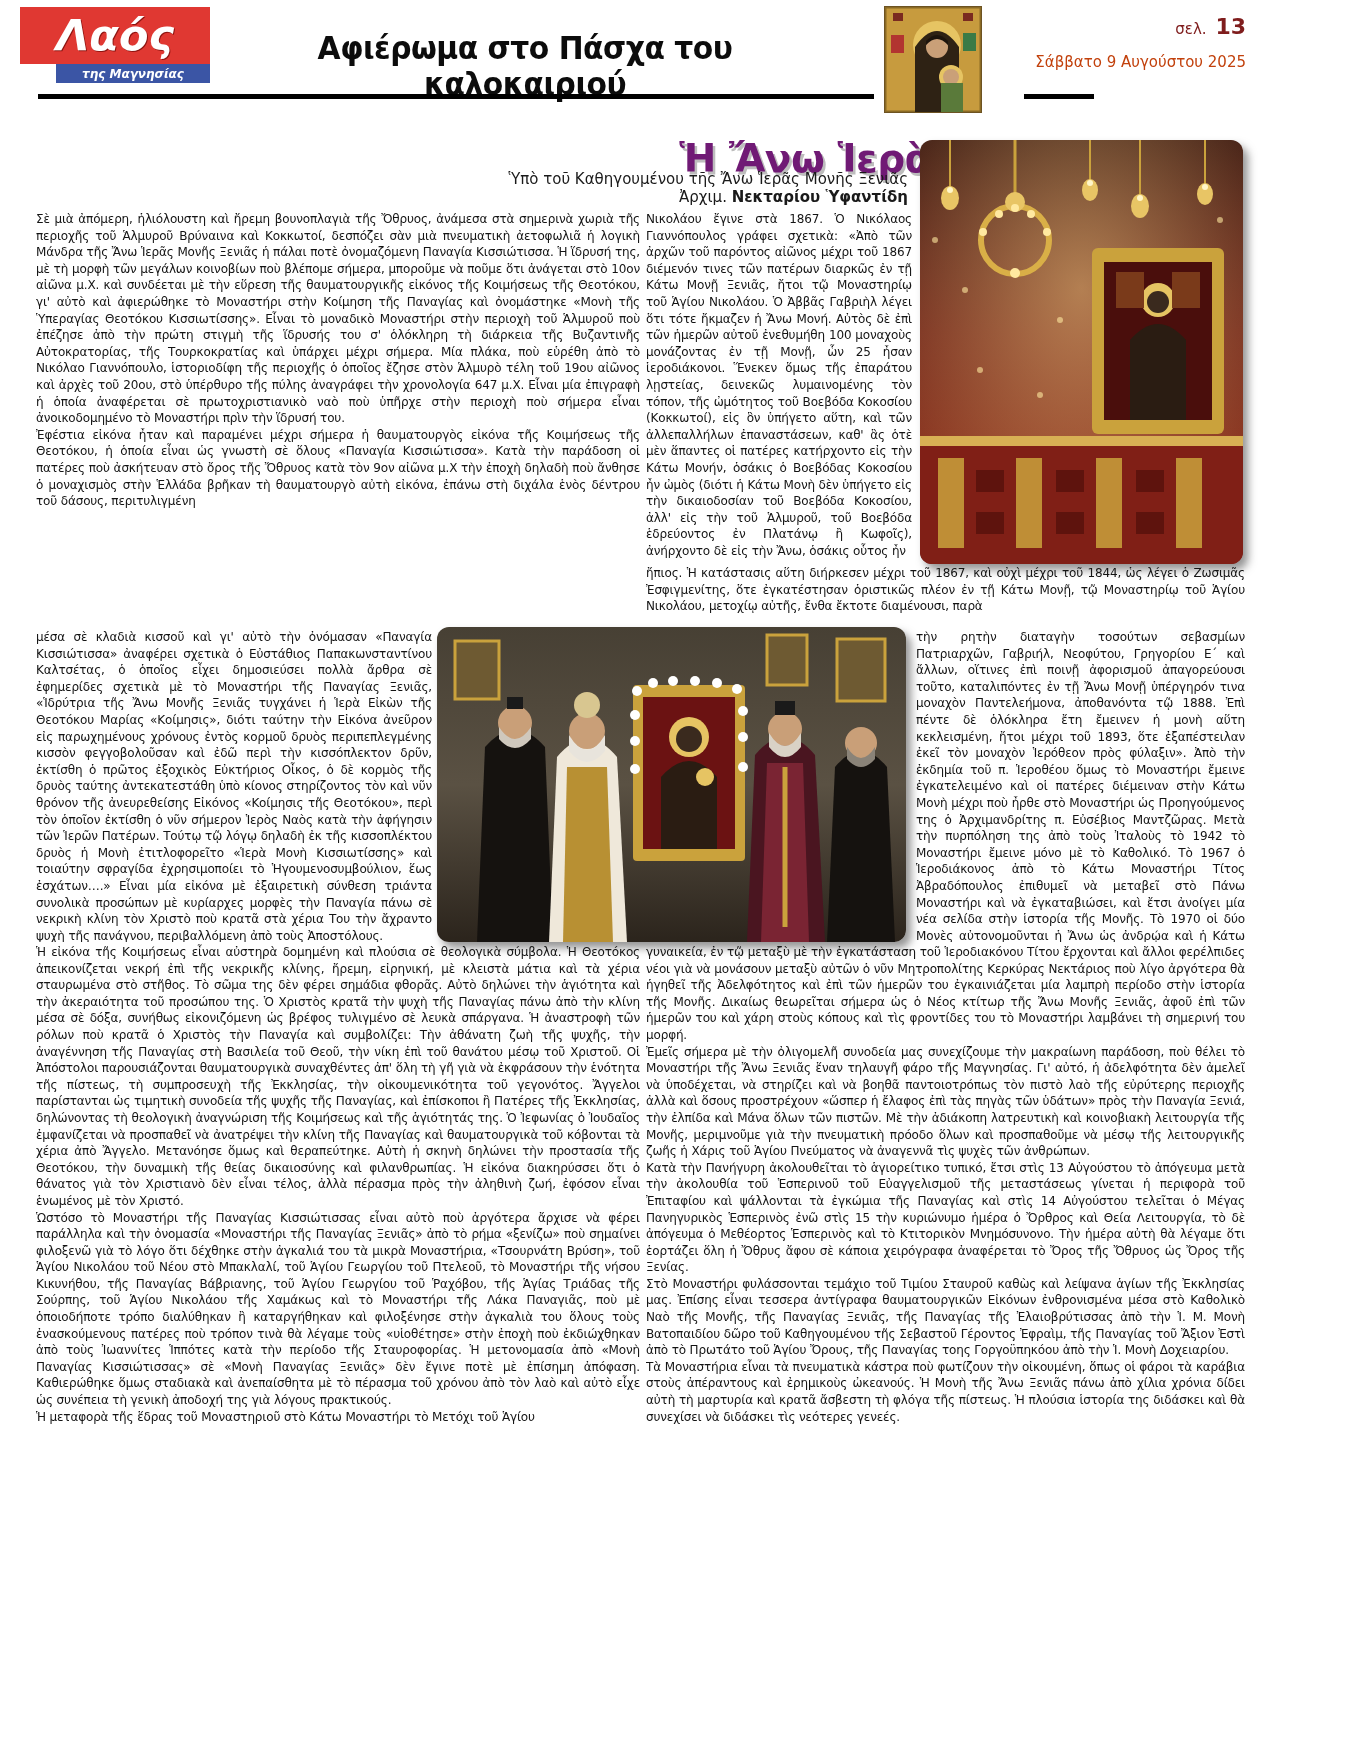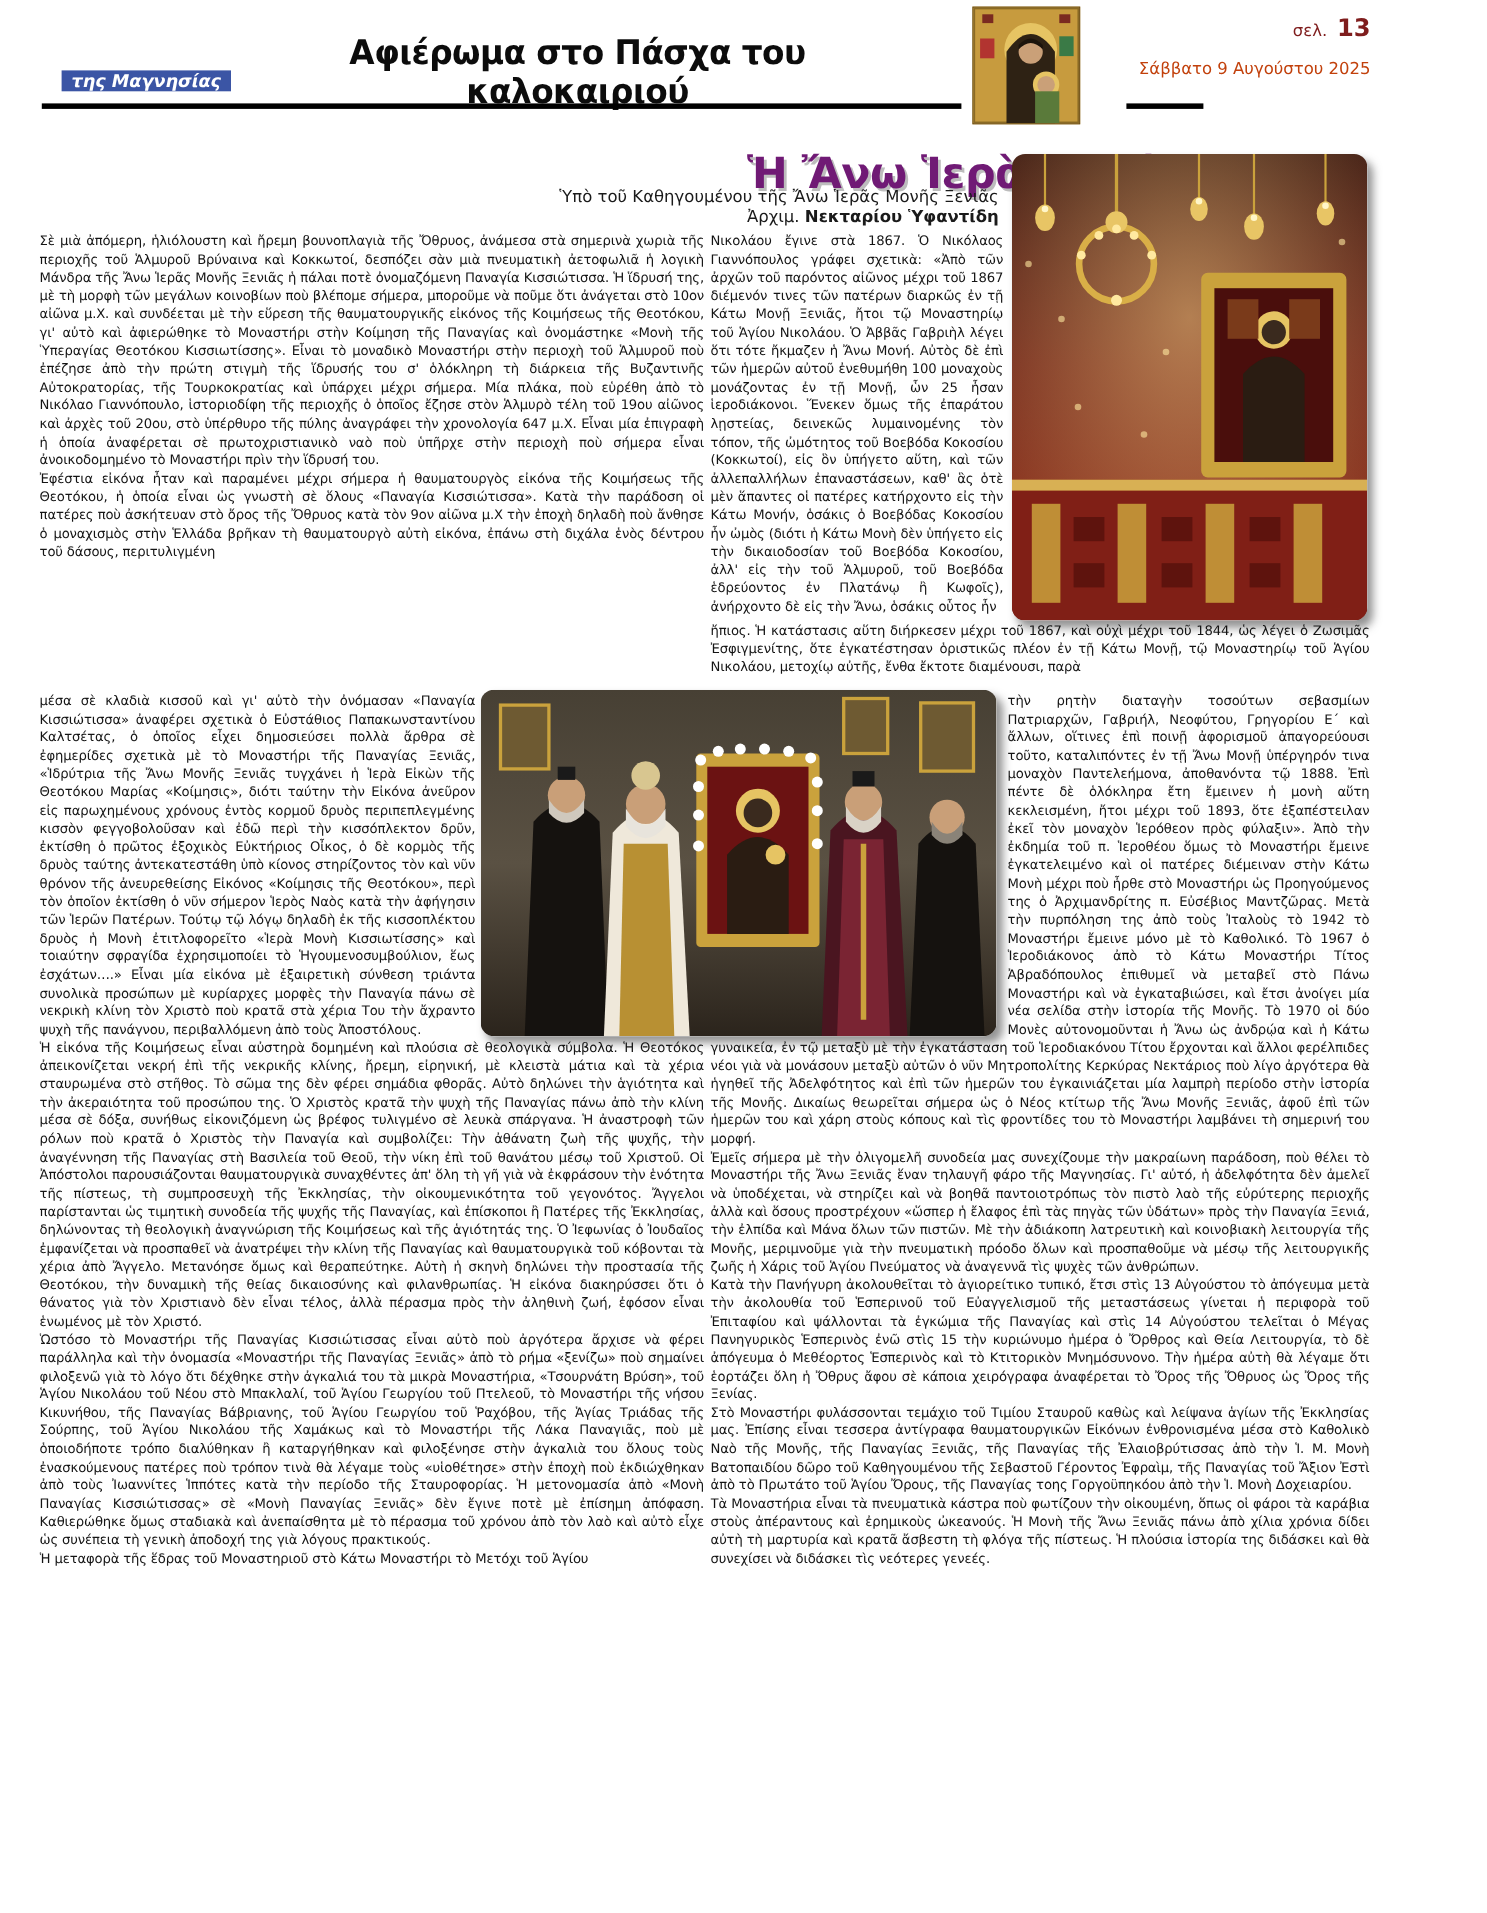--- a/index.html
+++ b/index.html
@@ -9,21 +9,21 @@
     overflow:hidden;
   }
   
   .logo{position:absolute;left:20px;top:7px;width:190px;height:76px;}
   .logo-red{position:absolute;left:0;top:0;width:190px;height:57px;background:#e03832;
     display:flex;align-items:center;justify-content:center;}
   .logo-red span{color:#fff;font-weight:bold;font-style:italic;font-size:43px;line-height:1;
     text-shadow:1px 1px 0 #8d1410;}
   .logo-blue{position:absolute;left:36px;top:57px;width:154px;height:19px;background:#3b55a5;
     display:flex;align-items:center;justify-content:center;}
-  .logo-blue span{color:#fff;font-weight:bold;font-style:italic;font-size:16px;line-height:1;}
+  .logo-blue span{color:#fff;font-weight:bold;font-style:italic;font-size:12px;line-height:1;}
   .banner-title{position:absolute;left:220px;top:30px;width:610px;text-align:center;
     font-size:31px;font-weight:bold;color:#0c0c0c;transform:scaleX(.96);letter-spacing:-.5px;}
   .masthead-icon{position:absolute;left:884px;top:6px;width:98px;height:107px;z-index:3;
     border:1px solid #6d5322;box-sizing:border-box;background:#c79b3e;}
   .pageinfo{position:absolute;left:1000px;top:14px;width:246px;text-align:right;}
   .pageinfo .pn{font-size:15px;color:#7f1d1d;}
   .pageinfo .pn b{font-size:22px;font-weight:600;margin-left:4px;}
   .pageinfo .date{font-size:15px;color:#c2410c;margin-top:14px;}
   .rule{position:absolute;top:94px;height:5px;background:#000;}
   .rule.seg1{left:38px;width:836px;}
@@ -49,20 +49,23 @@
   .photo{position:absolute;border-radius:12px;overflow:hidden;
     box-shadow:5px 6px 8px rgba(60,60,60,.55);}
   .photo svg{display:block;}
   .photo1{left:920px;top:140px;width:323px;height:424px;}
   .photo2{left:437px;top:627px;width:469px;height:315px;}
 </style>
 </head>
 <body>
 
 <div class="logo">
+  <div class="logo-red">
+    <span>Λαός</span>
+  </div>
   <div class="logo-blue">
     <span>της Μαγνησίας</span>
   </div>
 </div>
 
 <div class="banner-title">Αφιέρωμα στο Πάσχα του καλοκαιριού</div>
 
 <div class="masthead-icon">
   <svg width="96" height="105" viewBox="0 0 96 105" xmlns="http://www.w3.org/2000/svg">
     <rect width="96" height="105" fill="#c79b3e"></rect>

